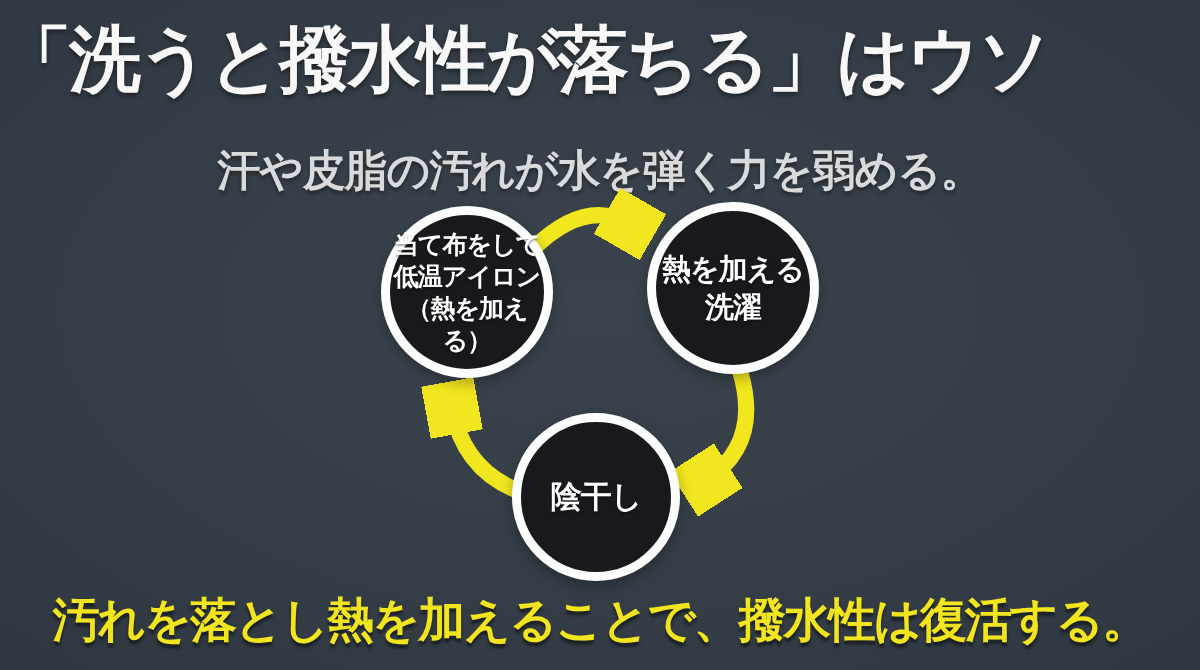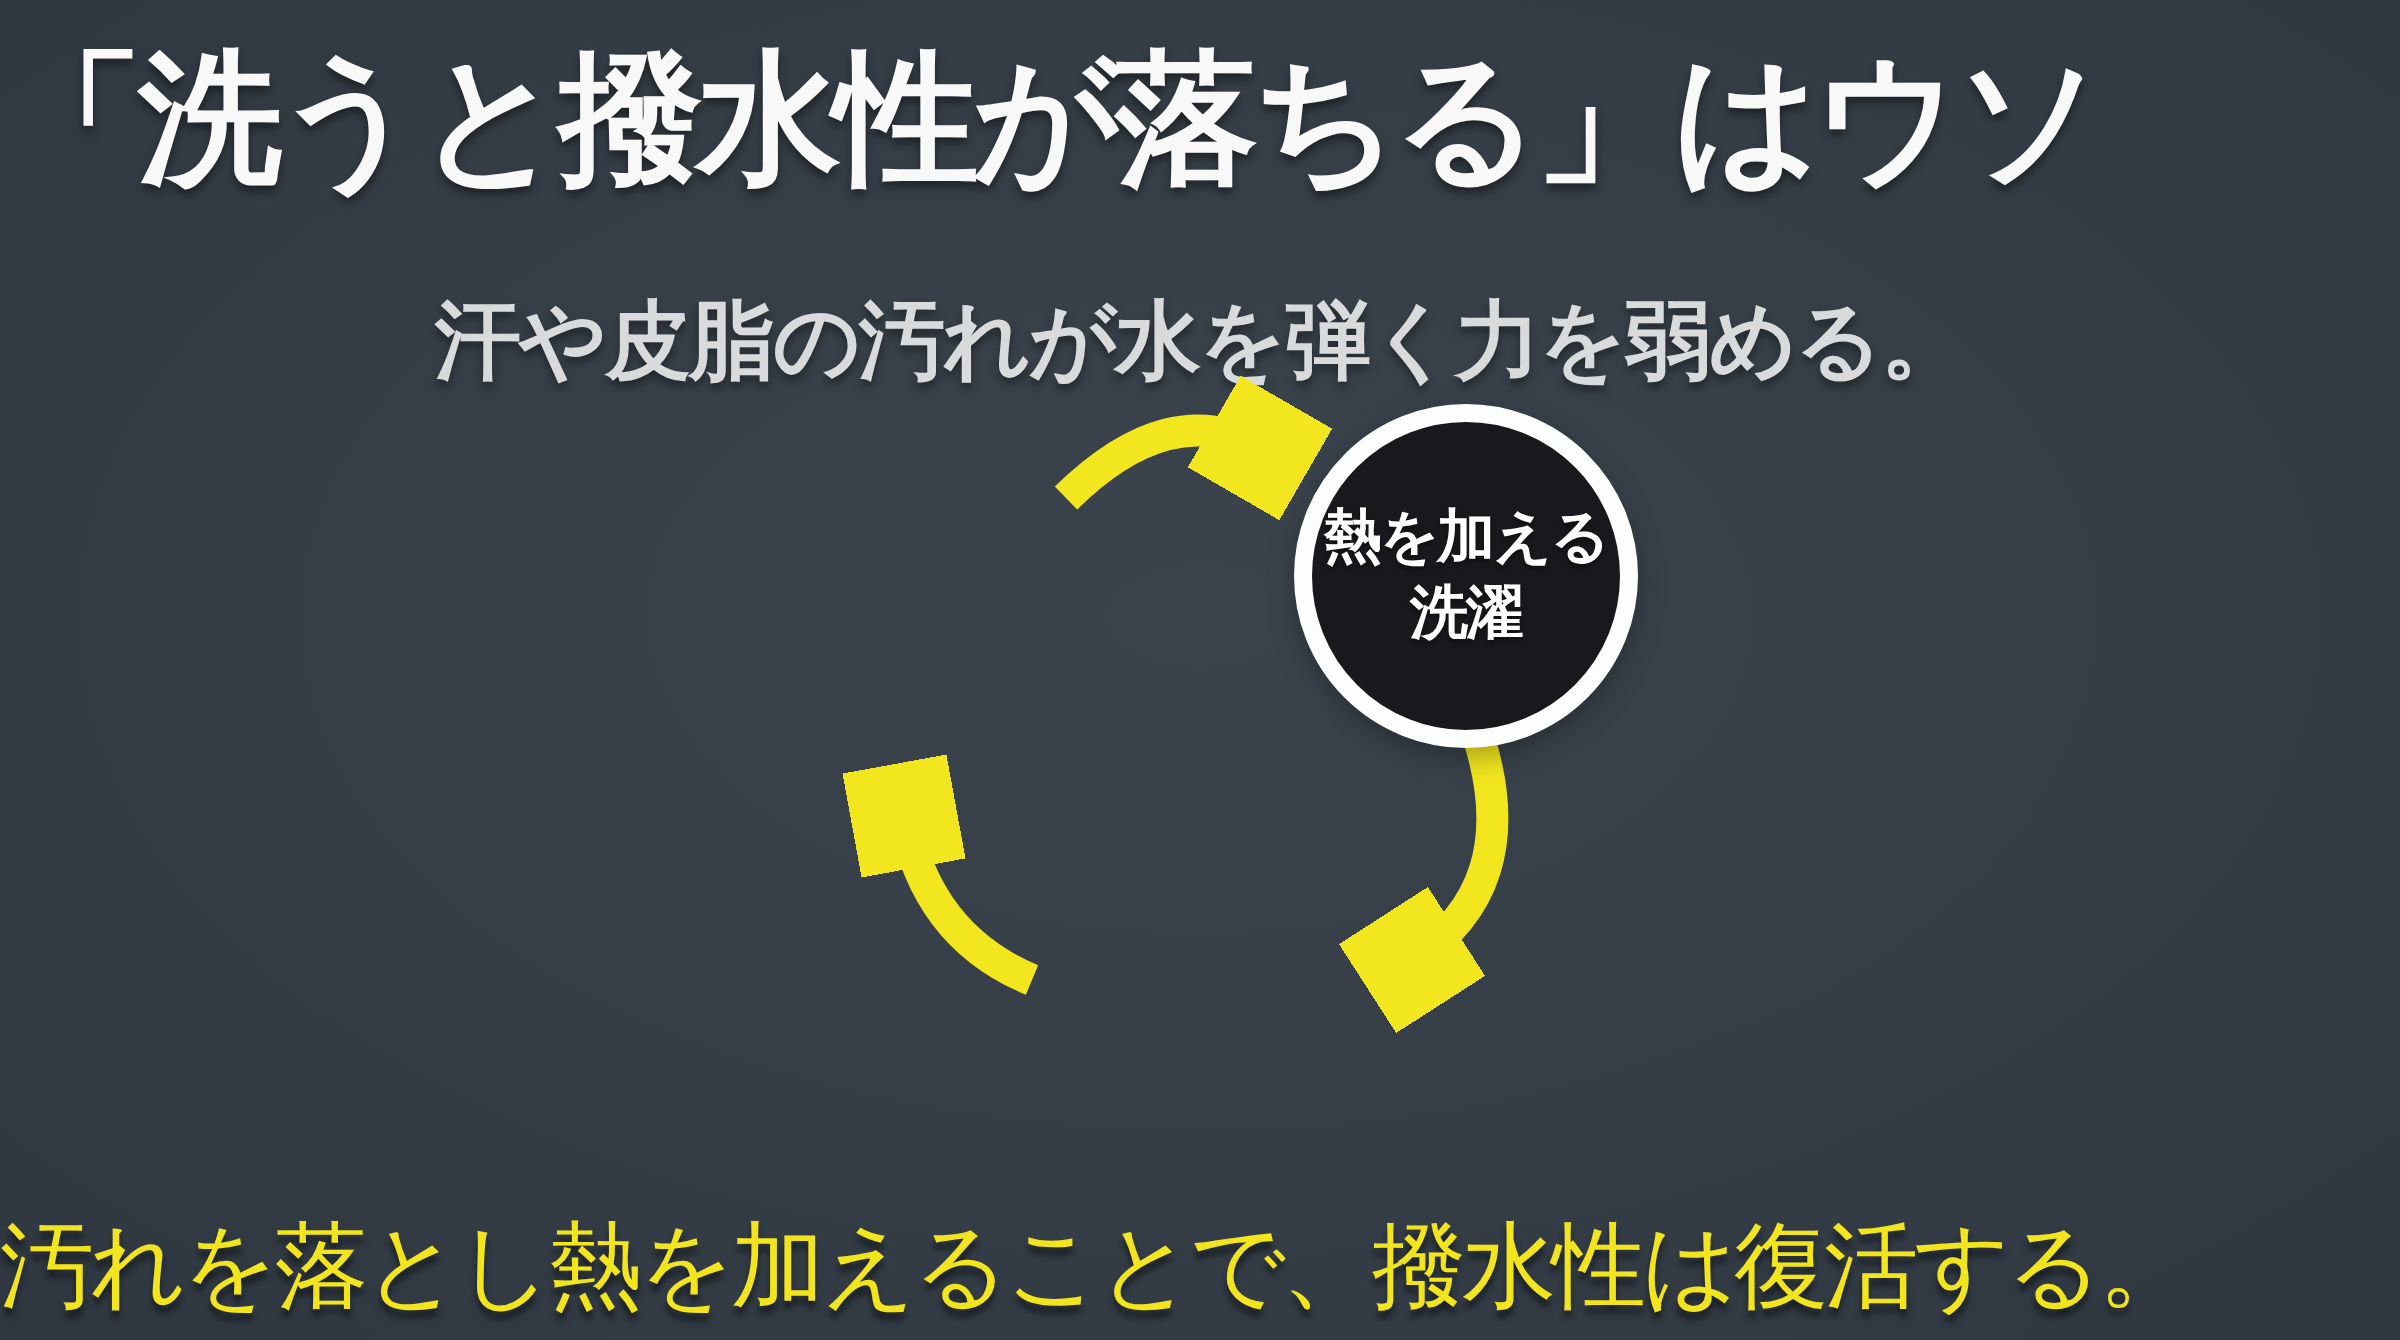--- a/index.html
+++ b/index.html
@@ -77,28 +77,27 @@
   .circle-iron .circle-label { font-size: 25px; line-height: 1.28; letter-spacing: -1px; }
   .circle-wash { left: 647px; top: 202px; width: 172px; height: 172px; }
   .circle-wash .circle-label { font-size: 29px; line-height: 1.32; letter-spacing: -1px; }
   .circle-dry { left: 512px; top: 413px; width: 168px; height: 168px; }
   .circle-dry .circle-label { font-size: 31px; line-height: 1.2; letter-spacing: -1px; }
   .footer {
     position: absolute;
     left: 0;
     top: 589px;
     width: 100%;
-    text-align: left;
-    font-weight: normal;
+    text-align: center;
+    font-weight: bold;
     font-size: 47px;
     letter-spacing: -2px;
     color: #f2e41d;
     text-shadow: 0 4px 3px rgba(5,8,10,0.55);
     white-space: nowrap;
-    margin-top: 13px;
   }
 </style>
 </head>
 <body>
 
 <div class="canvas">
 
   <div class="title">「洗うと撥水性が落ちる」はウソ</div>
 
   <div class="subtitle">汗や皮脂の汚れが水を弾く力を弱める。</div>
@@ -107,22 +106,30 @@
     <defs>
       <marker id="arrowhead" viewBox="0 0 10 10" refX="5" refY="5" markerWidth="3.3" markerHeight="3.3" orient="auto">
         <path d="M 0 0 L 10 5 L 0 10 z" fill="#f2e71e"></path>
       </marker>
     </defs>
     <path d="M 533 249 Q 585 198 630 224" marker-end="url(#arrowhead)"></path>
     <path d="M 740 371 Q 762 444 706 480" marker-end="url(#arrowhead)"></path>
     <path d="M 516 490 Q 463 468 452 408" marker-end="url(#arrowhead)"></path>
   </svg>
 
+  <div class="circle circle-iron">
+    <div class="circle-label">当て布をして
+低温アイロン
+（熱を加える）</div>
+  </div>
 
   <div class="circle circle-wash">
     <div class="circle-label">熱を加える
 洗濯</div>
   </div>
 
+  <div class="circle circle-dry">
+    <div class="circle-label">陰干し</div>
+  </div>
 
   <div class="footer">汚れを落とし熱を加えることで、撥水性は復活する。</div>
 
 </div>
 
 </body></html>

